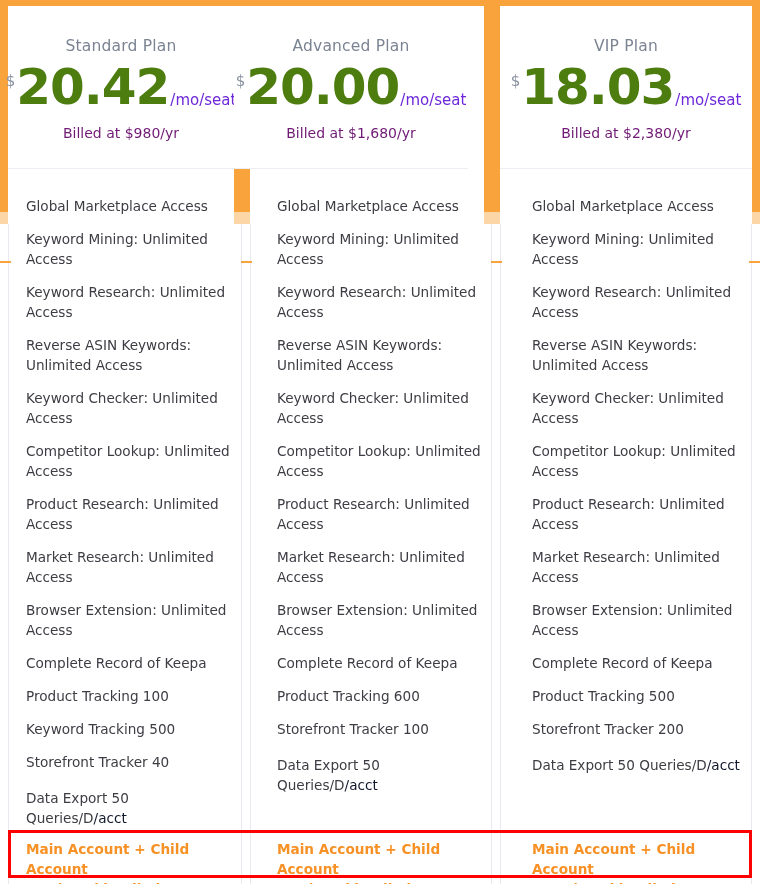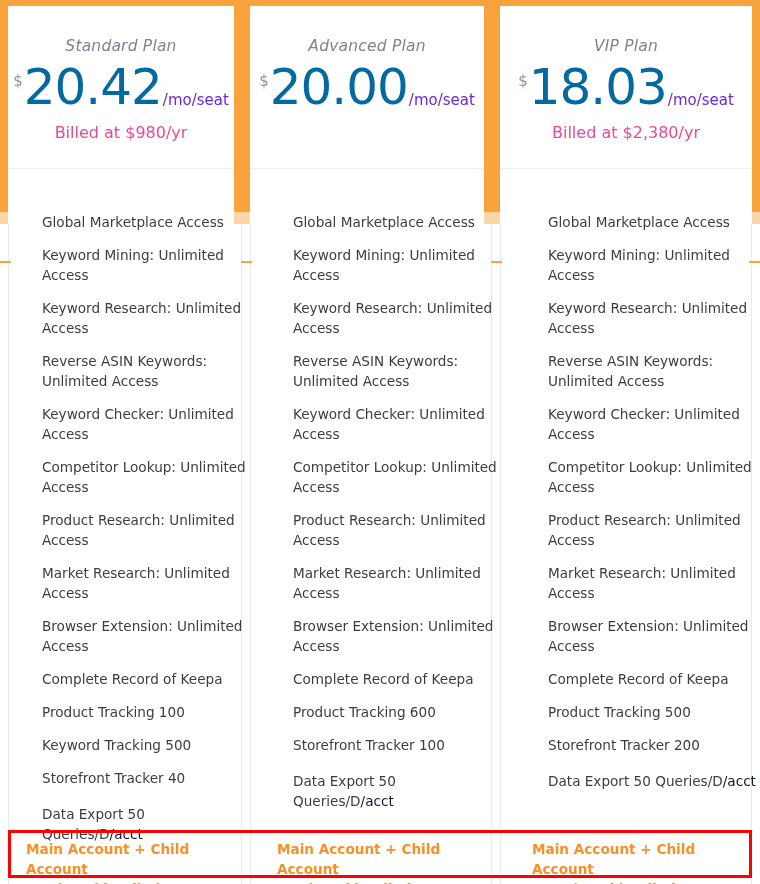--- a/index.html
+++ b/index.html
@@ -94,74 +94,73 @@
     position: absolute;
     top: 6px;
     height: 163px;
     box-sizing: border-box;
     background: #ffffff;
     border-bottom: 1px solid #edeef3;
     text-align: center;
     padding-top: 30px;
   }
   .plan-header.h1 { left: 8px;   width: 226px; }
-  .plan-header.h2 { left: 250px; width: 234px; }
+  .plan-header.h2 { left: 234px; width: 234px; }
   .plan-header.h3 { left: 500px; width: 252px; }
 
   .plan-name {
     font-size: 15.5px;
     color: #7c8493;
     letter-spacing: .2px;
     line-height: 20px;
     margin: 0;
     font-weight: 400;
-    font-style: italic;
   }
   .price-row {
     margin-top: 6px;
     display: flex;
     align-items: flex-start;
     justify-content: center;
     line-height: 1;
   }
   .price-currency {
     font-size: 15px;
     color: #8b93a2;
     line-height: 1;
     margin-top: 12px;
     margin-right: 1px;
   }
   .price-amount {
     font-size: 50px;
-    color: #0369a1;
+    color: #4d7c0f;
     line-height: 1;
-    font-weight: 400;
+    font-weight: 700;
     letter-spacing: -1px;
   }
   .price-unit {
     font-size: 15px;
     color: #6d28d9;
     align-self: flex-end;
     margin-bottom: 4px;
     margin-left: 1px;
   }
   .billed-note {
     margin-top: 12px;
-    font-size: 16px;
-    color: #ec4899;
+    font-size: 14px;
+    color: #701a75;
     line-height: 18px;
   }
 
   
   .feature-list {
     position: absolute;
     top: 196px;
     box-sizing: border-box;
     list-style: none;
-    margin: 16px;
+    margin: 0;
     padding: 0;
   }
   .feature-list.f1 { left: 26px;  width: 206px; }
   .feature-list.f2 { left: 277px; width: 206px; }
   .feature-list.f3 { left: 532px; width: 212px; }
 
   .feature-item {
     font-size: 13.6px;
     color: #3c3c43;
     line-height: 20px;
@@ -231,20 +230,21 @@
     <div class="billed-note">Billed at $980/yr</div>
   </div>
 
   <div class="plan-header h2">
     <div class="plan-name">Advanced Plan</div>
     <div class="price-row">
       <span class="price-currency">$</span>
       <span class="price-amount">20.00</span>
       <span class="price-unit">/mo/seat</span>
     </div>
+    <div class="billed-note">Billed at $1,680/yr</div>
   </div>
 
   <div class="plan-header h3">
     <div class="plan-name">VIP Plan</div>
     <div class="price-row">
       <span class="price-currency">$</span>
       <span class="price-amount">18.03</span>
       <span class="price-unit">/mo/seat</span>
     </div>
     <div class="billed-note">Billed at $2,380/yr</div>

